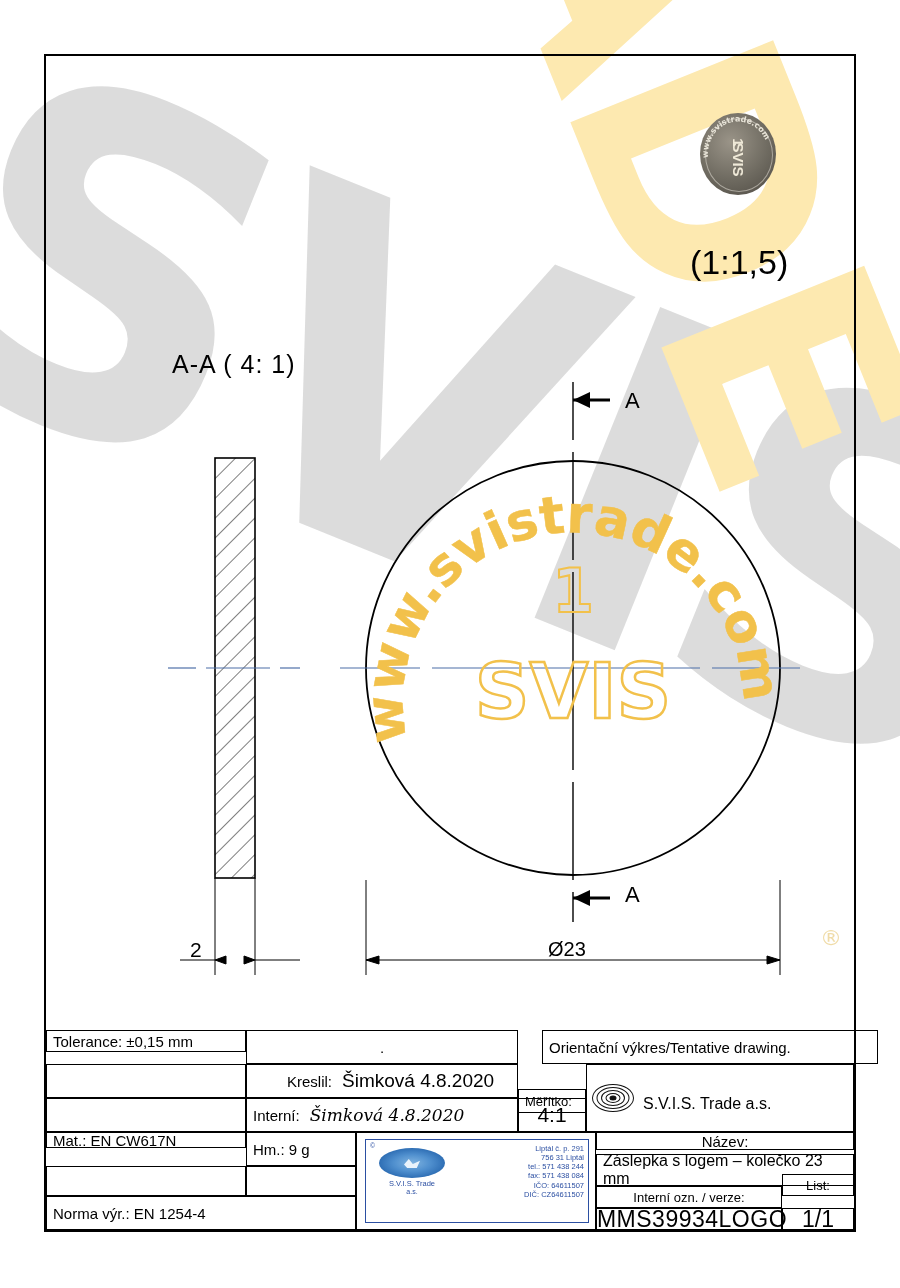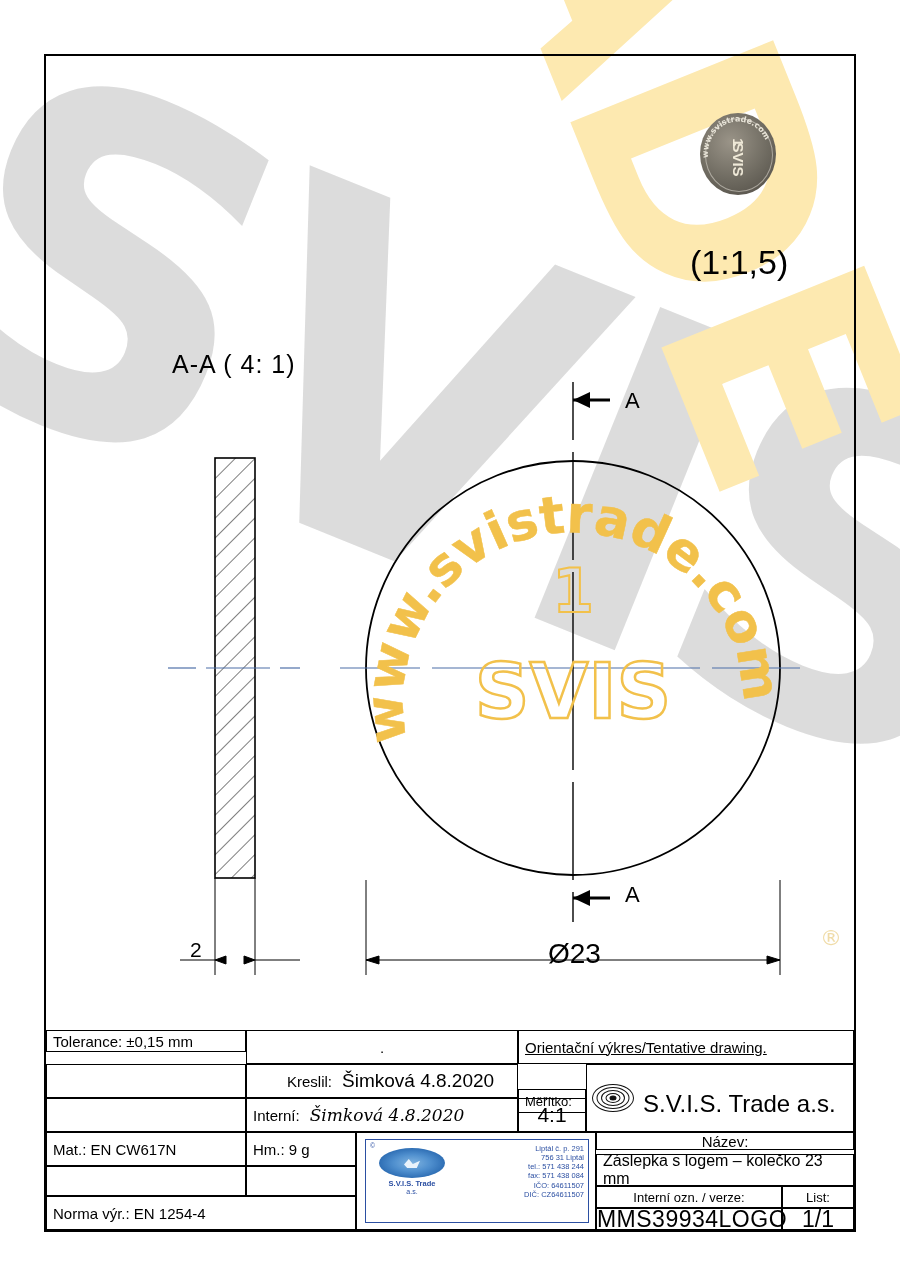--- a/index.html
+++ b/index.html
@@ -137,21 +137,21 @@
   .dim-2 {
     position: absolute;
     left: 190px;
     top: 938px;
     font-size: 21px;
   }
   .dim-d23 {
     position: absolute;
     left: 548px;
     top: 938px;
-    font-size: 28px;
+    font-size: 20px;
   }
   .arrow-A-top {
     position: absolute;
     left: 625px;
     top: 388px;
     font-size: 22px;
   }
   .arrow-A-bot {
     position: absolute;
     left: 625px;
@@ -229,21 +229,21 @@
       radial-gradient(ellipse at 50% 50%, #7fb3e0 0%, #4f8fce 40%, #2f6fb5 70%, #2b4fa2 100%);
     position: relative;
   }
   .bs-oval:after {
     content:"";
     position:absolute; left:50%; top:50%;
     width: 16px; height: 9px; margin-left:-8px; margin-top:-4px;
     background:#eaf3fb;
     clip-path: polygon(0% 60%, 30% 0%, 55% 55%, 100% 20%, 80% 100%, 20% 100%);
   }
-  .bs-name { font-weight: bold; font-size: 7.5px; }
+  .bs-name { font-weight: normal; font-size: 7.5px; }
 
   .nazev-val { font-size: 16px; }
   .mms { font-size: 23px; letter-spacing: 0.5px; }
   .list11 { font-size: 23px; }
   .meritko-val { font-size: 21px; }
 </style>
 </head>
 <body>
 
 <div class="wm wm-svis">SVIS</div>
@@ -341,53 +341,53 @@
 <div class="dim-d23">Ø23</div>
 
 <div class="tb">
 
   <div class="cell" style="left:0px;  top:0px;   width:200px; height:22px;">
     <span class="lbl">Tolerance: ±0,15 mm</span>
   </div>
   <div class="cell center" style="left:200px; top:0px; width:272px; height:34px;">
     <span>.</span>
   </div>
-  <div class="cell" style="left:472px; top:0px; width:336px; height:34px;text-decoration:underline;">
+  <div class="cell" style="left:496px; top:0px; width:336px; height:34px;">
     <span class="lbl">Orientační výkres/Tentative drawing.</span>
   </div>
 
   <div class="cell" style="left:0px; top:34px; width:200px; height:34px;"></div>
   <div class="cell" style="left:200px; top:34px; width:272px; height:34px;padding-left:40px;">
     <span class="lbl">Kreslil:</span>
     <span style="margin-left:10px;font-size:19px;">Šimková 4.8.2020</span>
   </div>
   <div class="cell" style="left:472px; top:34px; width:68px; height:24px;margin-top:25px;">
     <span style="font-size:13px;">Měřítko:</span>
   </div>
   <div class="cell" style="left:540px; top:34px; width:268px; height:68px;">
     <span class="circ-logo">
       <span class="c" style="width:40px;height:26px;"></span>
       <span class="c" style="width:31px;height:20px;"></span>
       <span class="c" style="width:22px;height:14px;"></span>
       <span class="c" style="width:13px;height:8px;"></span>
       <span class="c" style="width:5px;height:3px;background:#111;"></span>
     </span>
-    <span style="font-size:24px;margin-top:12px;">S.V.I.S. Trade a.s.</span>
+    <span style="font-size:16px;margin-top:12px;">S.V.I.S. Trade a.s.</span>
   </div>
 
   <div class="cell" style="left:0px; top:68px; width:200px; height:34px;"></div>
   <div class="cell" style="left:200px; top:68px; width:272px; height:34px;">
     <span class="lbl">Interní:</span>
     <span class="val-hand" style="margin-left:10px;">Šimková 4.8.2020</span>
   </div>
   <div class="cell center" style="left:472px; top:68px; width:68px; height:34px;">
     <span class="meritko-val">4:1</span>
   </div>
 
-  <div class="cell" style="left:0px; top:102px; width:200px; height:34px;">
+  <div class="cell" style="left:0px; top:102px; width:200px; height:16px;">
     <span class="lbl">Mat.: EN CW617N</span>
   </div>
   <div class="cell" style="left:200px; top:102px; width:110px; height:34px;">
     <span class="lbl">Hm.: 9 g</span>
   </div>
 
   <div class="cell" style="left:310px; top:102px; width:240px; height:98px;">
     <div class="blue-stamp" style="left:8px; top:6px; width:224px; height:84px; position:absolute;">
       <div style="position:absolute;left:4px;top:2px;font-size:7px;">©</div>
       <div class="bs-left">
@@ -412,21 +412,21 @@
   <div class="cell center" style="left:550px; top:124px; width:258px; height:32px;">
     <span class="nazev-val">Záslepka s logem – kolečko 23 mm</span>
   </div>
 
   <div class="cell" style="left:0px; top:136px; width:200px; height:30px;"></div>
   <div class="cell" style="left:200px; top:136px; width:110px; height:30px;"></div>
 
   <div class="cell center" style="left:550px; top:156px; width:186px; height:22px;">
     <span style="font-size:13px;">Interní ozn. / verze:</span>
   </div>
-  <div class="cell center" style="left:736px; top:156px; width:72px; height:22px;">
+  <div class="cell center" style="left:736px; top:144px; width:72px; height:22px;">
     <span style="font-size:13px;">List:</span>
   </div>
 
   <div class="cell" style="left:0px; top:166px; width:310px; height:34px;">
     <span class="lbl">Norma výr.: EN 1254-4</span>
   </div>
   <div class="cell center" style="left:550px; top:178px; width:186px; height:22px;padding-left:12px;">
     <span class="mms">MMS39934LOGO</span>
   </div>
   <div class="cell center" style="left:736px; top:178px; width:72px; height:22px;">

